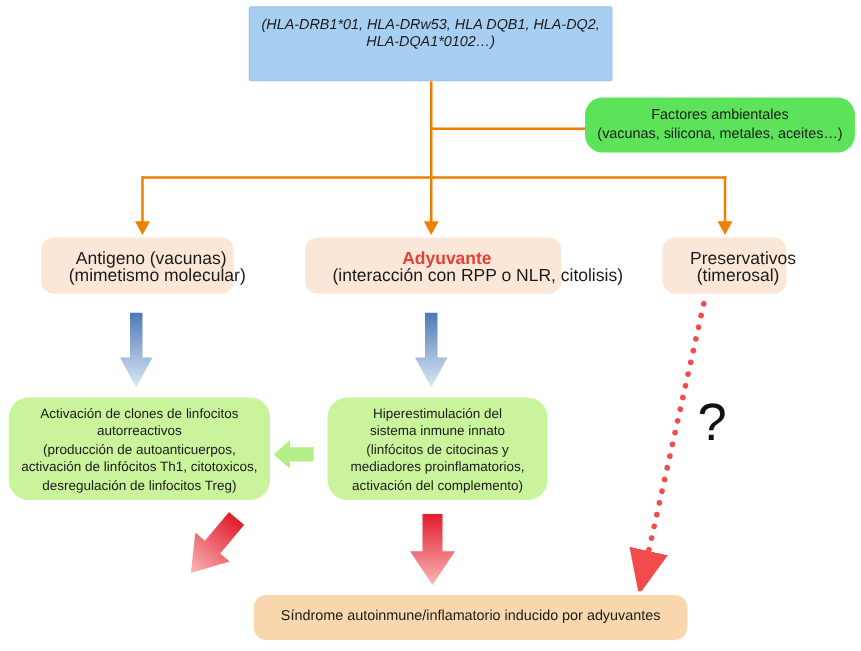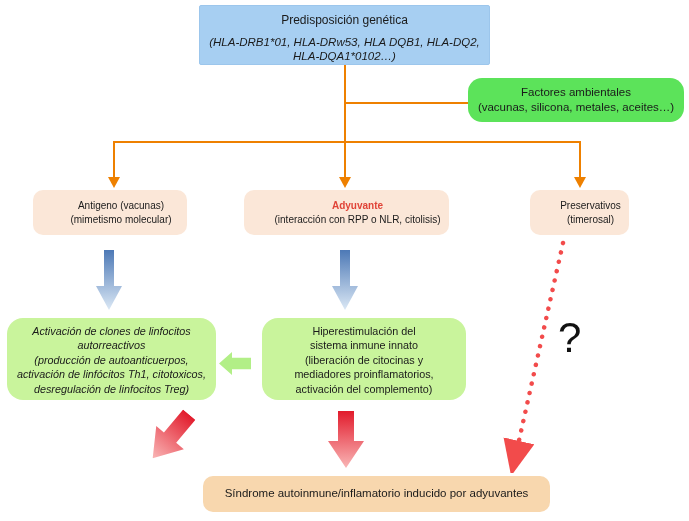--- a/index.html
+++ b/index.html
@@ -13,50 +13,49 @@
   .blue-box{left:199px;top:5px;width:291px;height:60px;background:var(--blue-box-bg,#a7cff2);
     border:1px solid var(--blue-box-border,#9cc6ec);border-radius:2px;padding-top:7px;}
   .blue-box .title{font-size:12px;margin-bottom:8px;}
   .blue-box .genes{font-size:11.5px;font-style:italic;line-height:14px;}
 
   
   .env-box{left:468px;top:78px;width:216px;height:44px;background:var(--env-green,#5ce35a);
     border-radius:14px;font-size:11.5px;line-height:14.5px;padding-top:7px;text-align:center;}
 
   
-  .peach{background:var(--peach-bg,#fbe7d8);border-radius:10px;font-size:10px;line-height:14px;padding-left:22px;}
+  .peach{background:var(--peach-bg,#fbe7d8);border-radius:10px;font-size:14px;line-height:14px;padding-left:22px;}
   .antigen-box{left:33px;top:190px;width:154px;height:45px;padding-top:9px;}
   .adjuvant-box{left:244px;top:190px;width:205px;height:45px;padding-top:9px;}
   .adjuvant-box .title{color:var(--red-text,#e04438);font-weight:bold;}
   .preservative-box{left:530px;top:190px;width:99px;height:45px;padding-top:9px;}
 
   
   .lgreen{background:var(--light-green-bg,#c9f49c);border-radius:16px;font-size:10.8px;line-height:14.4px;}
-  .clones-box{left:7px;top:318px;width:209px;height:82px;padding-top:6px;font-style:italic;}
-  .innate-box{left:262px;top:318px;width:204px;height:82px;padding-top:6px;}
+  .clones-box{left:7px;top:318px;width:209px;height:82px;padding-top:6px;}
+  .innate-box{left:262px;top:318px;width:176px;height:82px;padding-top:6px;}
 
   
   .bottom-box{left:168px;top:476px;width:347px;height:36px;background:var(--bottom-peach-bg,#f8d7ae);
     border-radius:10px;font-size:11.5px;line-height:34px;margin-left:35px;}
 
   
   .oline{position:absolute;background:var(--orange,#ee8000);}
   .ohead{position:absolute;width:0;height:0;border-left:6px solid transparent;
     border-right:6px solid transparent;border-top:11px solid var(--orange,#ee8000);}
 
   .arrow-svg{position:absolute;}
   .qmark{position:absolute;left:558px;top:314px;font-size:42px;color:#111;}
 </style>
 </head>
 <body>
 
 <div class="stage">
 
   <div class="box blue-box">
-    <div class="title">Predisposición genética</div>
     <div class="genes line">(HLA-DRB1*01, HLA-DRw53, HLA DQB1, HLA-DQ2,</div>
     <div class="genes line">HLA-DQA1*0102…)</div>
   </div>
 
   <div class="box env-box">
     <div class="line">Factores ambientales</div>
     <div class="line">(vacunas, silicona, metales, aceites…)</div>
   </div>
 
   <div class="oline" style="left:344px;top:65px;width:2px;height:78px;"></div>
@@ -108,21 +107,21 @@
   <div class="box lgreen clones-box">
     <div class="line">Activación de clones de linfocitos</div>
     <div class="line">autorreactivos</div>
     <div class="line">(producción de autoanticuerpos,</div>
     <div class="line">activación de linfócitos Th1, citotoxicos,</div>
     <div class="line">desregulación de linfocitos Treg)</div>
   </div>
   <div class="box lgreen innate-box">
     <div class="line">Hiperestimulación del</div>
     <div class="line">sistema inmune innato</div>
-    <div class="line">(liberación de citocinas y</div>
+    <div class="line">(linfócitos de citocinas y</div>
     <div class="line">mediadores proinflamatorios,</div>
     <div class="line">activación del complemento)</div>
   </div>
 
   <svg class="arrow-svg" style="left:219px;top:352px;" width="32" height="23" viewBox="0 0 32 23">
     <path d="M0,11.5 L13,0 v5.8 h19 v11.4 h-19 v5.8 z" fill="var(--green-arrow,#b2ef87)"></path>
   </svg>
 
   <svg class="arrow-svg" style="left:152px;top:408px;transform:rotate(40deg);" width="38" height="57" viewBox="0 0 38 57">
     <defs>

